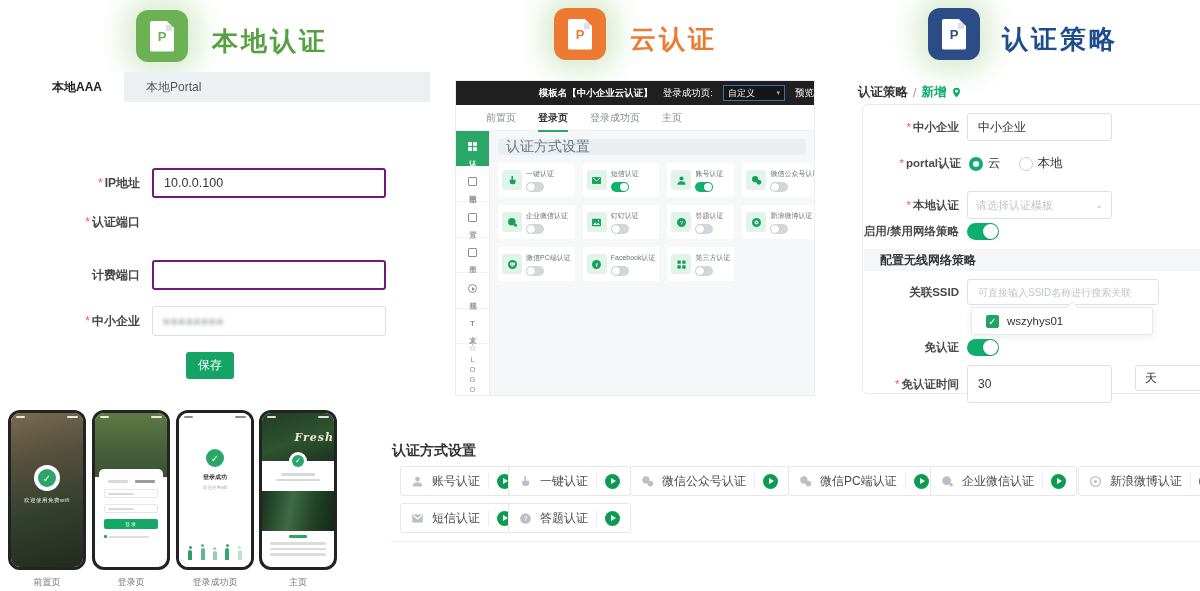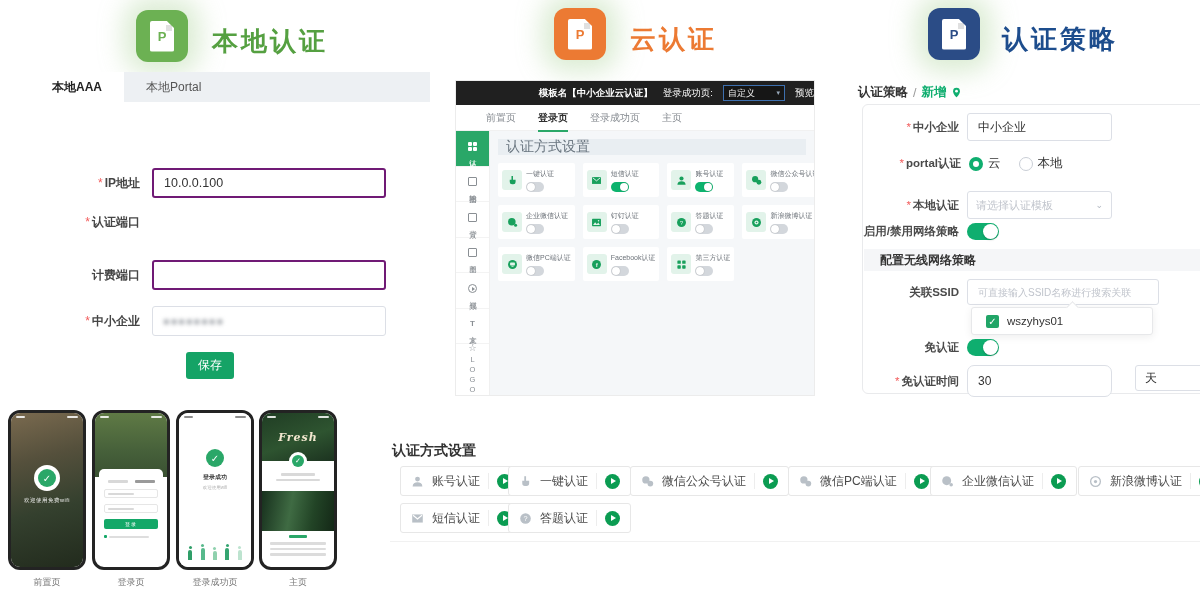--- a/index.html
+++ b/index.html
@@ -70,21 +70,21 @@
 .s2foot u{width:3px;height:3px;background:#14a868;border-radius:1px}
 .s2foot b{width:40px;height:2px;background:#dedede;border-radius:1px}
 .s3{background:#fff;display:flex;flex-direction:column;align-items:center}
 .s3chk{margin-top:36px;width:18px;height:18px;border-radius:50%;background:#2aa768;color:#fff;font-size:10px;
   display:flex;align-items:center;justify-content:center}
 .s3t{margin-top:6px;font-size:6px;font-weight:bold;color:#3c3c3c}
 .s3s{margin-top:3px;font-size:4.5px;color:#b5b5b5}
 .s3ill{position:absolute;bottom:7px;left:5px;right:5px;height:24px;display:flex;align-items:flex-end;justify-content:space-around}
 .fig{width:4px;border-radius:2px 2px 0 0;position:relative}
 .fig::before{content:"";position:absolute;top:-4px;left:.5px;width:3px;height:3px;border-radius:50%;background:inherit}
-.s4top{position:absolute;top:0;left:0;right:0;height:48px;display:flex;align-items:center;justify-content:center;
+.s4top{position:absolute;top:0;left:0;right:0;height:48px;display:flex;align-items:center;justify-content:flex-end;
   background:linear-gradient(160deg,#203d24,#2e5430 55%,#1c3320)}
 .s4brand{font-family:"DejaVu Serif","Liberation Serif",serif;font-style:italic;font-weight:bold;
   font-size:11px;color:#f2e7cf;letter-spacing:1px}
 .s4logo{position:absolute;top:39px;left:50%;margin-left:-9px;width:18px;height:18px;border-radius:50%;
   background:#fff;display:flex;align-items:center;justify-content:center;z-index:4}
 .s4logo .in{width:12px;height:12px;border-radius:50%;background:#2aa768;color:#fff;font-size:7px;
   display:flex;align-items:center;justify-content:center}
 .s4mid{position:absolute;top:60px;left:0;right:0;display:flex;flex-direction:column;align-items:center;gap:3px}
 .s4mid b{height:2.5px;background:#d9d9d9;border-radius:1px}
 .s4photo{position:absolute;top:78px;left:0;right:0;height:40px;
@@ -583,21 +583,21 @@
       <span class="ssidtxt">wszyhys01</span>
     </div>
     <div class="prow" style="left:0;top:234px">
       <div class="plabel"><span>免认证</span></div>
       <span class="tgl2 on">
           <span class="knob"></span>
         </span>
     </div>
     <div class="prow" style="left:0;top:260px">
       <div class="plabel"><span class="req">*</span><span>免认证时间</span></div>
-      <input class="pinput" style="width: 145px; height: 32px; border-radius: 7px;" readonly="" value="30">
+      <input class="pinput" style="width: 145px; height: 38px;" readonly="" value="30">
     </div>
     <div class="unit">天</div>
   </div>
 
   <div class="extitle">认证方式设置</div>
 
   <div class="ex" style="left:400px;top:466px">
     <span class="exi">
         <svg viewBox="0 0 16 16">
           <circle cx="8" cy="5" r="3"></circle>

